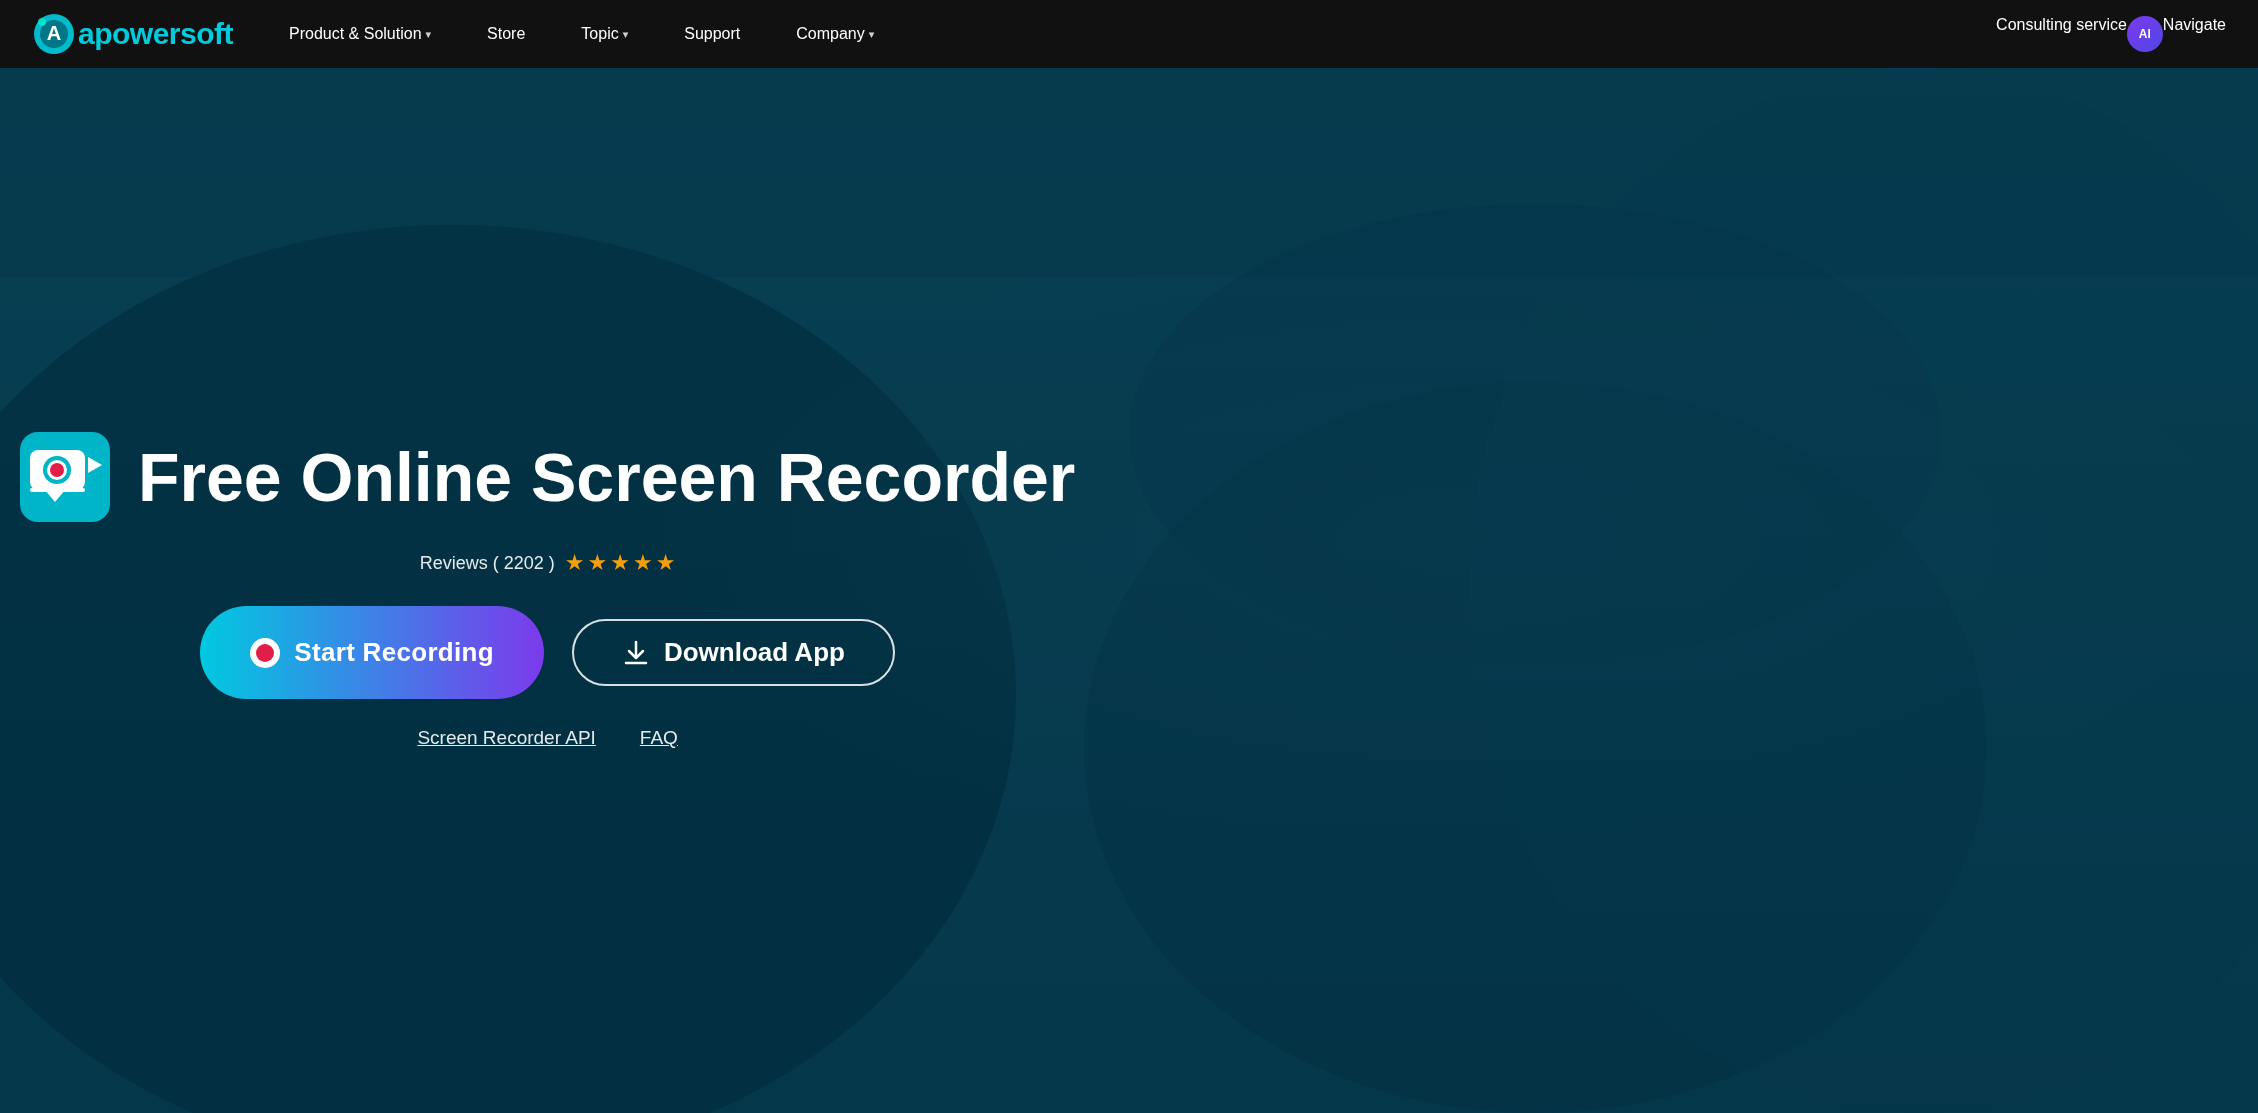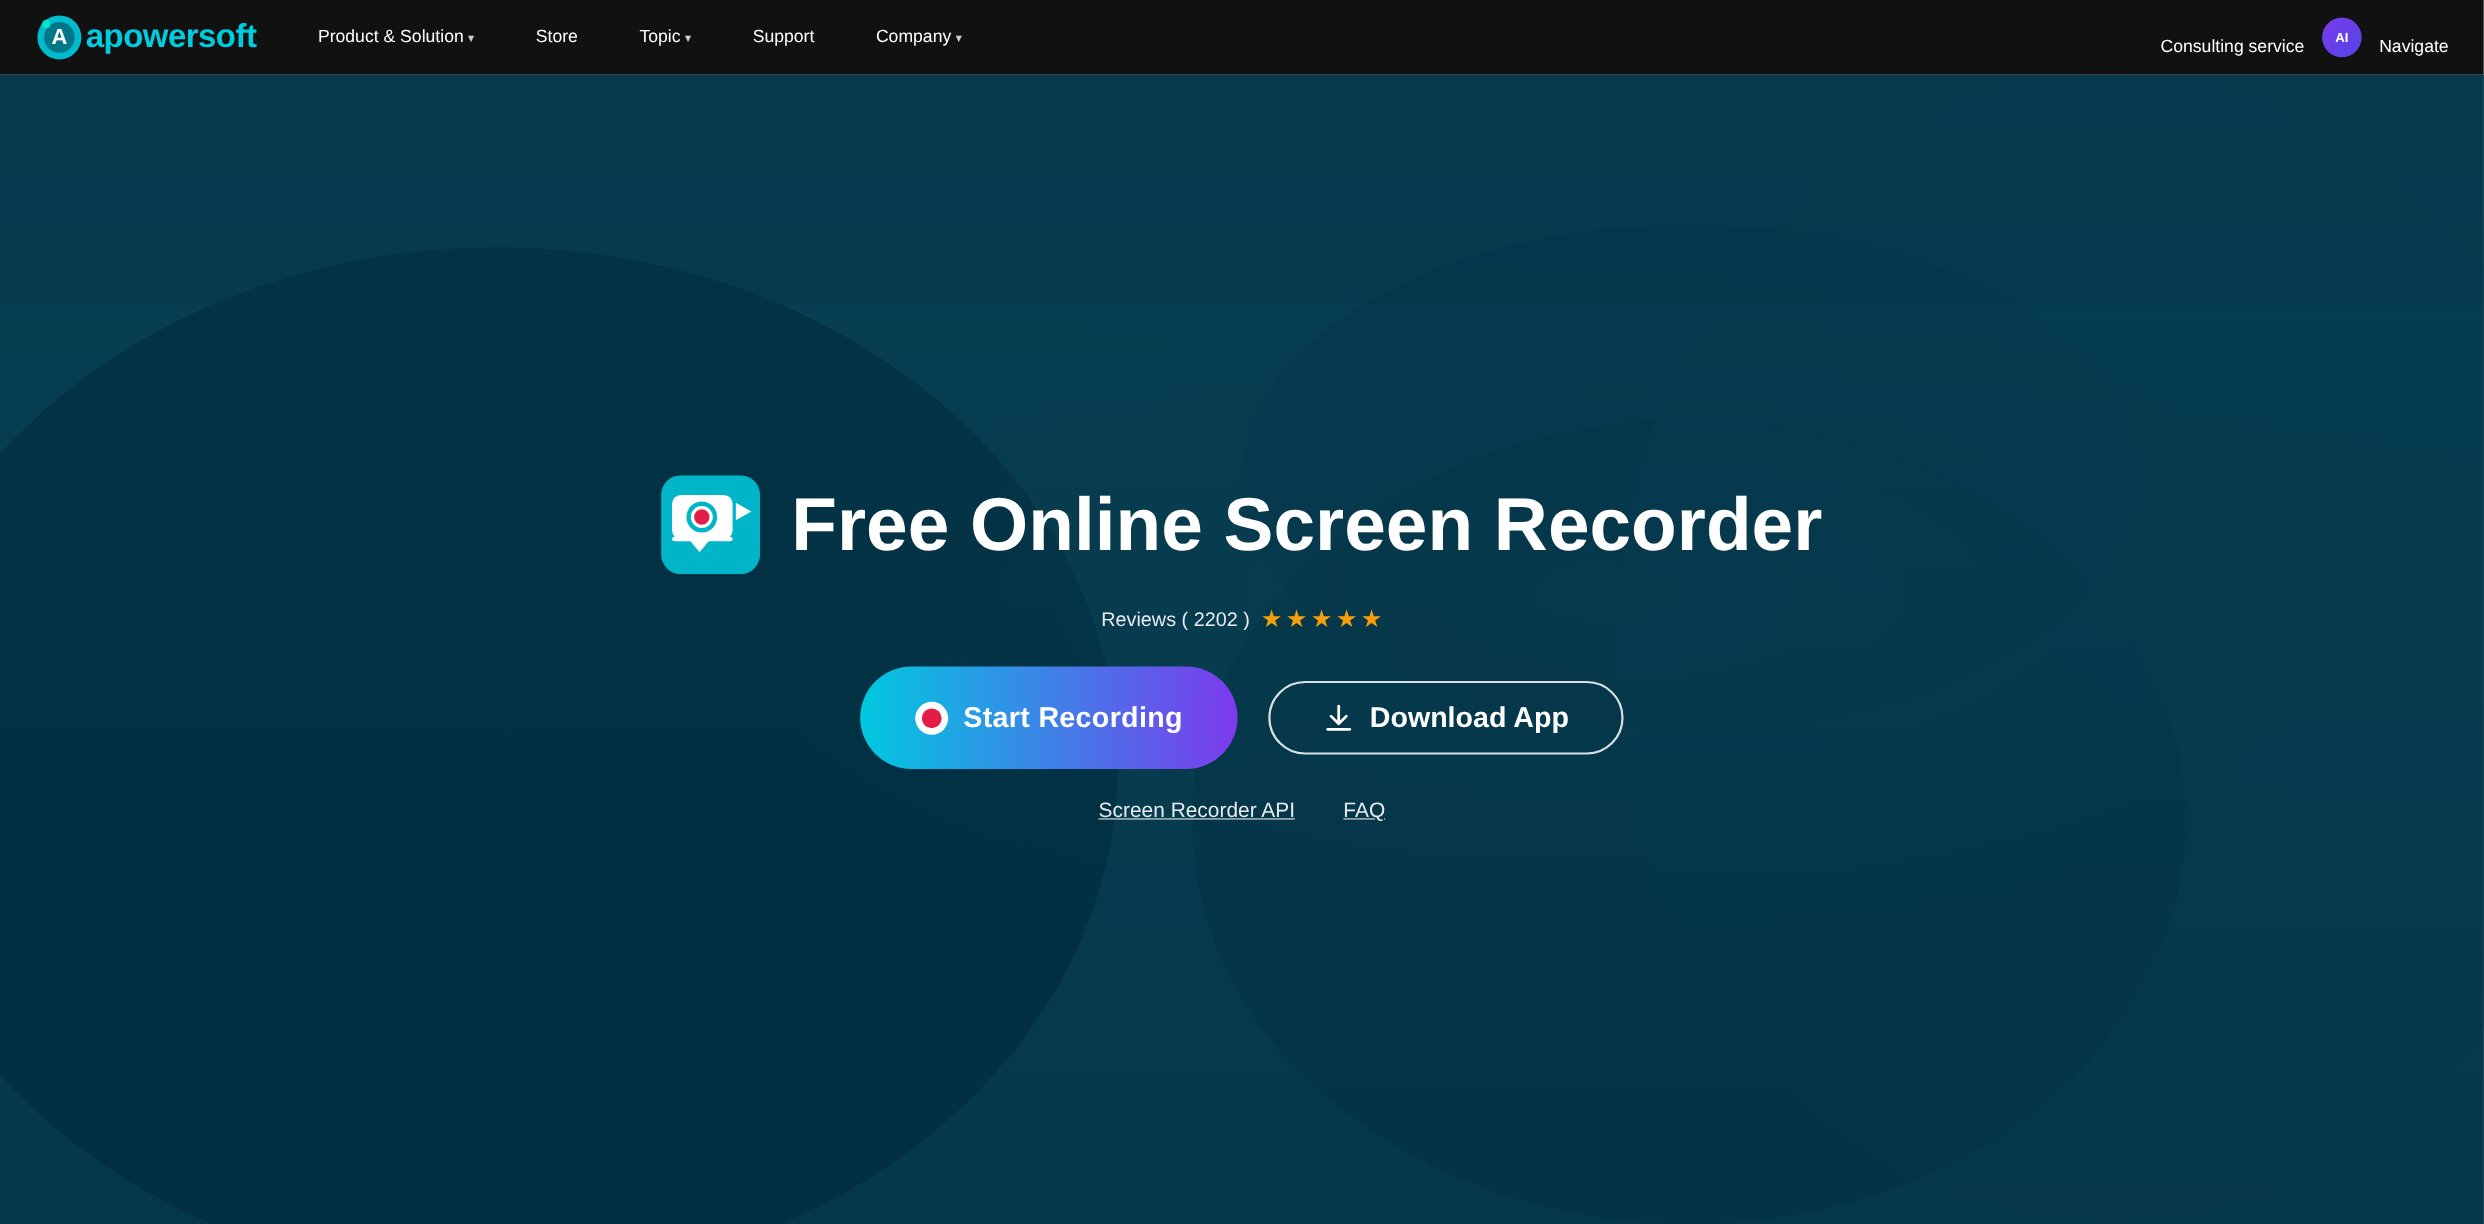--- a/index.html
+++ b/index.html
@@ -50,22 +50,22 @@
       white-space: nowrap;
       gap: 4px;
       text-decoration: none;
     }
     .nav-item .chevron {
       font-size: 11px;
       opacity: 0.8;
     }
     .nav-right {
       display: flex;
-      align-items: flex-end;
-      gap: 16px;
+      align-items: flex-start;
+      gap: 0;
       margin-left: auto;
     }
     .consulting-link {
       color: #fff;
       font-size: 16px;
       cursor: pointer;
       white-space: nowrap;
     }
     .ai-badge {
       width: 36px;
@@ -88,21 +88,21 @@
 
     
     .hero {
       position: relative;
       width: 100%;
       height: calc(100vh - 68px);
       min-height: 700px;
       overflow: hidden;
       display: flex;
       align-items: center;
-      justify-content: center;
+      justify-content: flex-start;
     }
     .hero-bg {
       position: absolute;
       inset: 0;
       background: #1a4a5a;
       z-index: 0;
     }
     
     .hero-bg::before {
       content: '';

